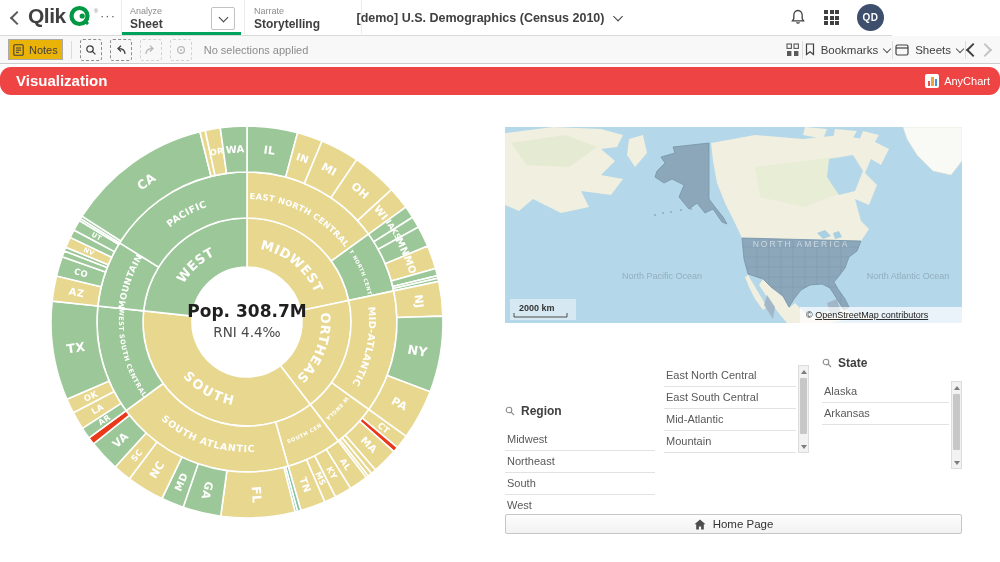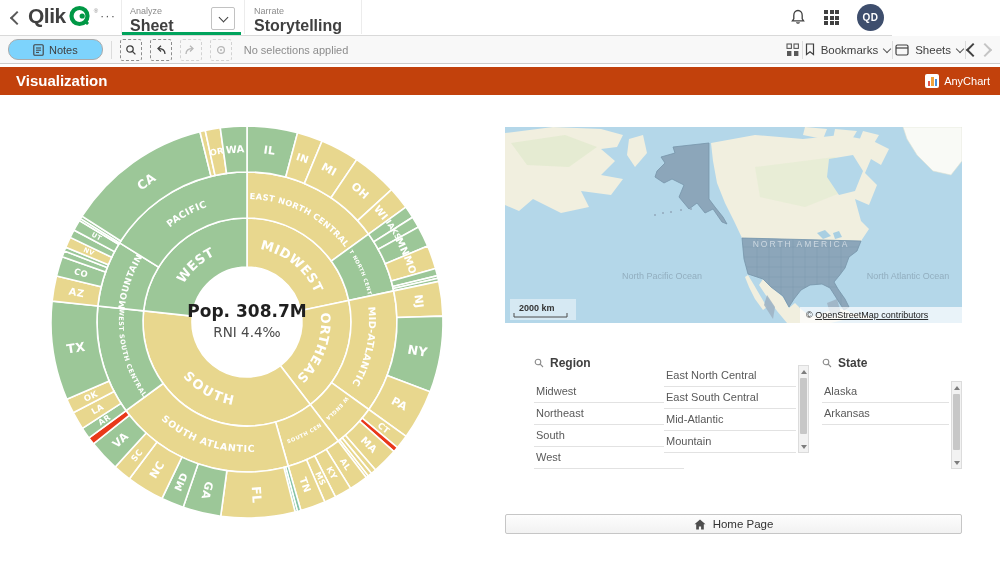--- a/index.html
+++ b/index.html
@@ -9,35 +9,35 @@
   
   .topbar{position:absolute;left:0;top:0;width:892px;height:35px;background:#fff;border-bottom:1px solid #d9d9d9;}
   .back-chev{position:absolute;left:12px;top:13px;width:8px;height:8px;border-left:2px solid #595959;border-bottom:2px solid #595959;transform:rotate(45deg);cursor:pointer;}
   .logo{position:absolute;left:28px;top:4px;display:flex;align-items:center;gap:2px;cursor:pointer;}
   .logo-text{font-size:21px;font-weight:700;color:#404040;letter-spacing:-0.5px;}
   .logo-reg{font-size:6px;color:#8c8c8c;align-self:flex-start;margin-top:4px;}
   .menu-dots{position:absolute;left:100px;top:8px;font-size:13px;color:#595959;letter-spacing:1px;cursor:pointer;}
   .vsep{position:absolute;top:0;width:1px;height:34px;background:#ececec;}
   .tab{position:absolute;top:0;height:34px;cursor:pointer;}
   .tab .eyebrow{font-size:9px;color:#8c8c8c;margin-top:6px;}
-  .tab .tlabel{font-size:16px;font-weight:700;color:#404040;margin-top:1px;}
+  .tab .tlabel{font-size:12px;font-weight:700;color:#404040;margin-top:1px;}
   .tab-underline{position:absolute;left:122px;top:32px;width:119px;height:3px;}
   .dd-box{position:absolute;left:211px;top:7px;width:22px;height:21px;border:1px solid #c2c2c2;border-radius:2px;background:#fff;display:flex;align-items:center;justify-content:center;cursor:pointer;}
   .chev-down{width:6px;height:6px;border-right:1.6px solid #404040;border-bottom:1.6px solid #404040;transform:rotate(45deg);margin-top:-3px;}
   .app-title{position:absolute;left:489px;top:0;height:35px;transform:translateX(-50%);display:flex;align-items:center;gap:10px;cursor:pointer;}
   .app-title .ttext{font-size:12.5px;font-weight:700;color:#404040;white-space:nowrap;}
   .topbar-right{position:absolute;right:8px;top:0;height:35px;display:flex;align-items:center;gap:18px;}
   .icon-btn{cursor:pointer;display:flex;align-items:center;justify-content:center;}
   .grid9{display:grid;grid-template-columns:repeat(3,4px);grid-template-rows:repeat(3,4px);gap:1.5px;}
   .grid9 span{background:#404040;width:4px;height:4px;}
   .avatar{width:27px;height:27px;border-radius:50%;background:#3e4e6d;color:#fff;font-size:10px;font-weight:700;letter-spacing:.5px;display:flex;align-items:center;justify-content:center;cursor:pointer;}
   
   .toolbar{position:absolute;left:0;top:36px;width:1000px;height:27px;background:#f8f8f8;border-bottom:1px solid #cccccc;}
   .tb-left{position:absolute;left:8px;top:0;height:27px;display:flex;align-items:center;gap:8px;}
-  .notes-btn{height:19px;border:1px solid #ababab;border-radius:10px;display:flex;align-items:center;gap:5px;padding:0 24px;font-size:11px;color:#404040;cursor:pointer;background:#7dd3fc;}
+  .notes-btn{height:19px;border:1px solid #ababab;border-radius:0;display:flex;align-items:center;gap:5px;padding:0 4px;font-size:11px;color:#404040;cursor:pointer;background:#eab308;}
   .tb-div{width:1px;height:18px;background:#dcdcdc;}
   .sel-icon{width:20px;height:20px;border:1px dashed #8c8c8c;border-radius:3px;display:flex;align-items:center;justify-content:center;cursor:pointer;background:transparent;}
   .sel-icon.disabled{opacity:.35;cursor:default;}
   .sel-status{font-size:11px;color:#8c8c8c;margin-left:4px;}
   .tb-right{position:absolute;right:4px;top:0;height:27px;display:flex;align-items:center;gap:2px;}
   .tb-item{display:flex;align-items:center;gap:6px;font-size:11.5px;color:#404040;cursor:pointer;}
   .chev-sm{width:5px;height:5px;border-right:1.4px solid #595959;border-bottom:1.4px solid #595959;transform:rotate(45deg);margin-top:-2px;}
   .arr-left{width:8px;height:8px;border-left:2px solid #404040;border-bottom:2px solid #404040;transform:rotate(45deg);cursor:pointer;}
   .arr-right{width:8px;height:8px;border-right:2px solid #c4c4c4;border-top:2px solid #c4c4c4;transform:rotate(45deg);cursor:default;margin-right:6px;}
   
@@ -45,21 +45,21 @@
   .viz-title{position:absolute;left:16px;top:0;line-height:28px;font-size:15px;font-weight:700;color:#fff;}
   .anychart{position:absolute;right:10px;top:7px;display:flex;align-items:center;gap:5px;cursor:pointer;}
   .ac-icon{width:14px;height:14px;background:#fff;border-radius:2px;position:relative;}
   .ac-icon i{position:absolute;bottom:2px;width:2.5px;}
   .ac-b1{left:2.5px;height:5px;background:#e2574c;}
   .ac-b2{left:6px;height:9px;background:#f2a33c;}
   .ac-b3{left:9.5px;height:7px;background:#4a90d9;}
   .ac-text{font-size:11px;color:#fff;}
   
   .fcol{position:absolute;top:355px;}
-  .fcol0{left:534px;width:150px;}
+  .fcol0{left:505px;width:150px;margin-top:48px;}
   .fcol1{left:664px;width:145px;}
   .fcol2{left:822px;width:140px;}
   .fhead{display:flex;align-items:center;gap:6px;height:16px;}
   .fhead .ftitle{font-size:12px;font-weight:700;color:#404040;}
   .flist{margin-top:10px;position:relative;}
   .fitem{height:21px;line-height:21px;font-size:11px;color:#595959;border-bottom:1px solid #e2e2e2;padding-left:2px;background:#fff;cursor:pointer;}
   .has-sb .fitems{margin-right:13px;}
   .sb{position:absolute;right:0;top:0;width:11px;height:88px;background:#f2f2f2;border:1px solid #dcdcdc;box-sizing:border-box;}
   .sb-btn{height:11px;display:flex;align-items:center;justify-content:center;cursor:pointer;}
   .sb-bottom{position:absolute;bottom:0;left:0;right:0;}
@@ -96,20 +96,24 @@
       <span class="chev-down"></span>
     </div>
   <div class="tab-underline" style="background: rgb(0, 163, 92);"></div>
   <span class="vsep" style="left:244px;"></span>
   <div class="tab" style="left:254px;">
     <div class="eyebrow">Narrate</div>
     <div class="tlabel">Storytelling</div>
   </div>
   <span class="vsep" style="left:361px;"></span>
 
+  <div class="app-title">
+    <span class="ttext">[demo] U.S. Demographics (Census 2010)</span>
+    <span class="chev-down"></span>
+  </div>
 
   <div class="topbar-right">
     <span class="icon-btn">
       <svg width="16" height="17" viewBox="0 0 16 17">
         <path d="M8,1.5 C5.4,1.5 3.8,3.5 3.8,6.4 L3.8,9.8 L2.4,11.8 L13.6,11.8 L12.2,9.8 L12.2,6.4 C12.2,3.5 10.6,1.5 8,1.5 Z" fill="none" stroke="#404040" stroke-width="1.3"></path>
         <path d="M6.6,13.2 a1.5,1.5 0 0 0 2.8,0" fill="none" stroke="#404040" stroke-width="1.3"></path>
       </svg>
     </span>
     <span class="icon-btn grid9">
       <span></span>
@@ -189,21 +193,21 @@
       </svg>
       <span>Sheets</span>
       <span class="chev-sm"></span>
     </span>
     <span class="tb-div"></span>
     <span class="arr-left"></span>
     <span class="arr-right"></span>
   </div>
 </div>
 
-<div class="viz-header" style="background: #c2410c;">
+<div class="viz-header" style="background: #ef4444; border-radius: 11px;">
   <span class="viz-title">Visualization</span>
   <span class="anychart">
     <span class="ac-icon">
         <i class="ac-b1"></i>
         <i class="ac-b2"></i>
         <i class="ac-b3"></i>
       </span>
     <span class="ac-text">AnyChart</span>
   </span>
 </div>

